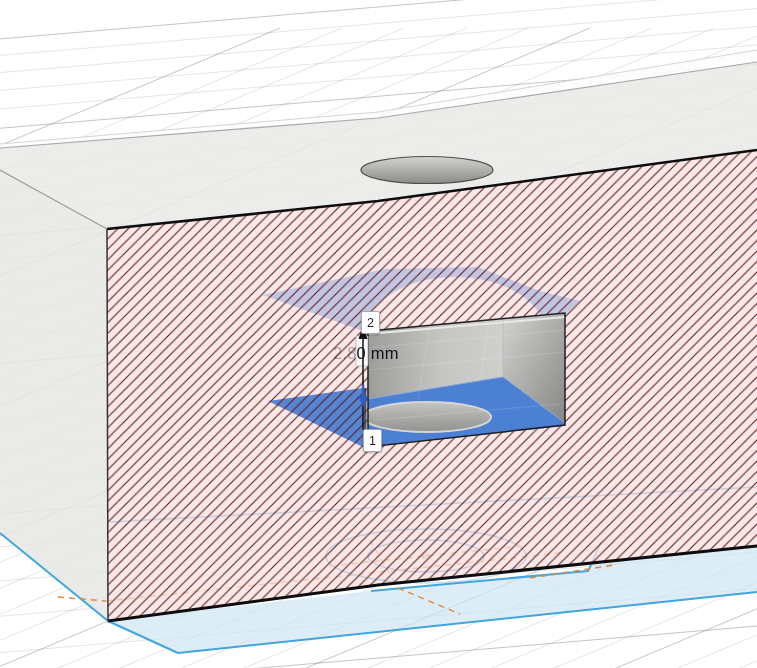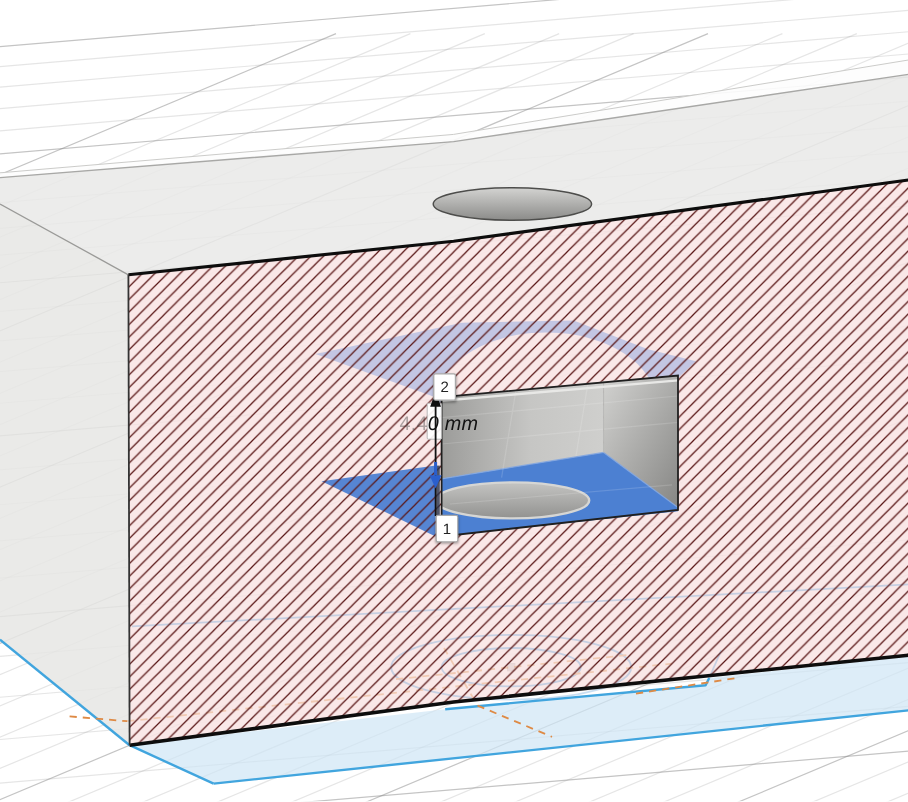--- a/index.html
+++ b/index.html
@@ -9,21 +9,21 @@
     position:absolute;width:17px;height:21px;background:#ffffff;
     border:1px solid #a9a9a9;border-radius:2px;box-shadow:0 1px 2px rgba(0,0,0,.28);
     display:flex;align-items:center;justify-content:center;
     font-size:12.5px;color:#222;user-select:none;
   }
   #dim-label{
     position:absolute;left:333px;top:344px;font-size:16.5px;color:#141414;
     white-space:nowrap;letter-spacing:.2px;
   }
   #dim-label .faded{color:rgba(45,45,45,.38);}
-  #dim-label .dark{color:#121212;font-style:italic;}
+  #dim-label .dark{color:#121212;}
 </style>
 </head>
 <body>
 
 <div id="stage">
   <svg id="scene" width="757" height="668" viewBox="0 0 757 668">
     <defs>
       <pattern id="hatchP" width="10.5" height="10.5" patternUnits="userSpaceOnUse">
         <path d="M-2.5,2.5 L2.5,-2.5 M0,10.5 L10.5,0 M8,13 L13,8" stroke="#5a1717" stroke-width="1.05"></path>
       </pattern>
@@ -197,15 +197,15 @@
     </g>
   </svg>
 
   <div class="badge" id="badge-2" style="left:361px;top:311px;">
     <span>2</span>
   </div>
   <div class="badge" id="badge-1" style="left:363px;top:429px;">
     <span>1</span>
   </div>
   <div id="dim-label">
-    <span class="faded">4.4</span><span class="dark">0 mm</span>
+    <span class="faded">2.8</span><span class="dark">0 mm</span>
   </div>
 </div>
 
 </body></html>

